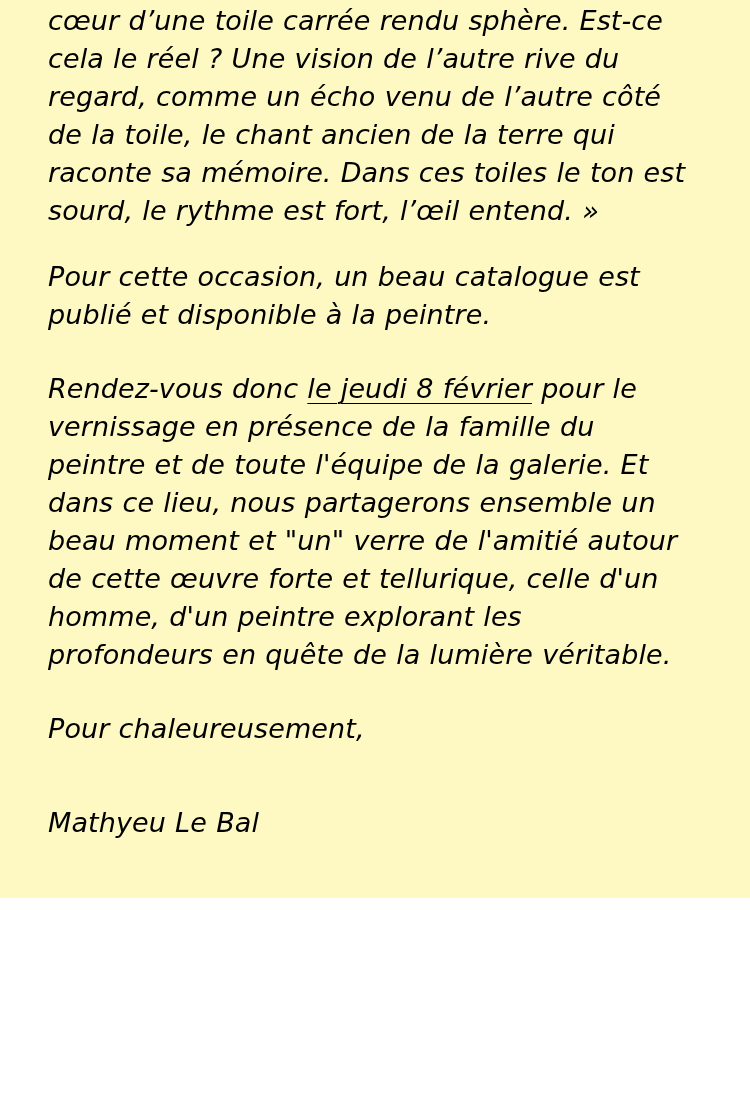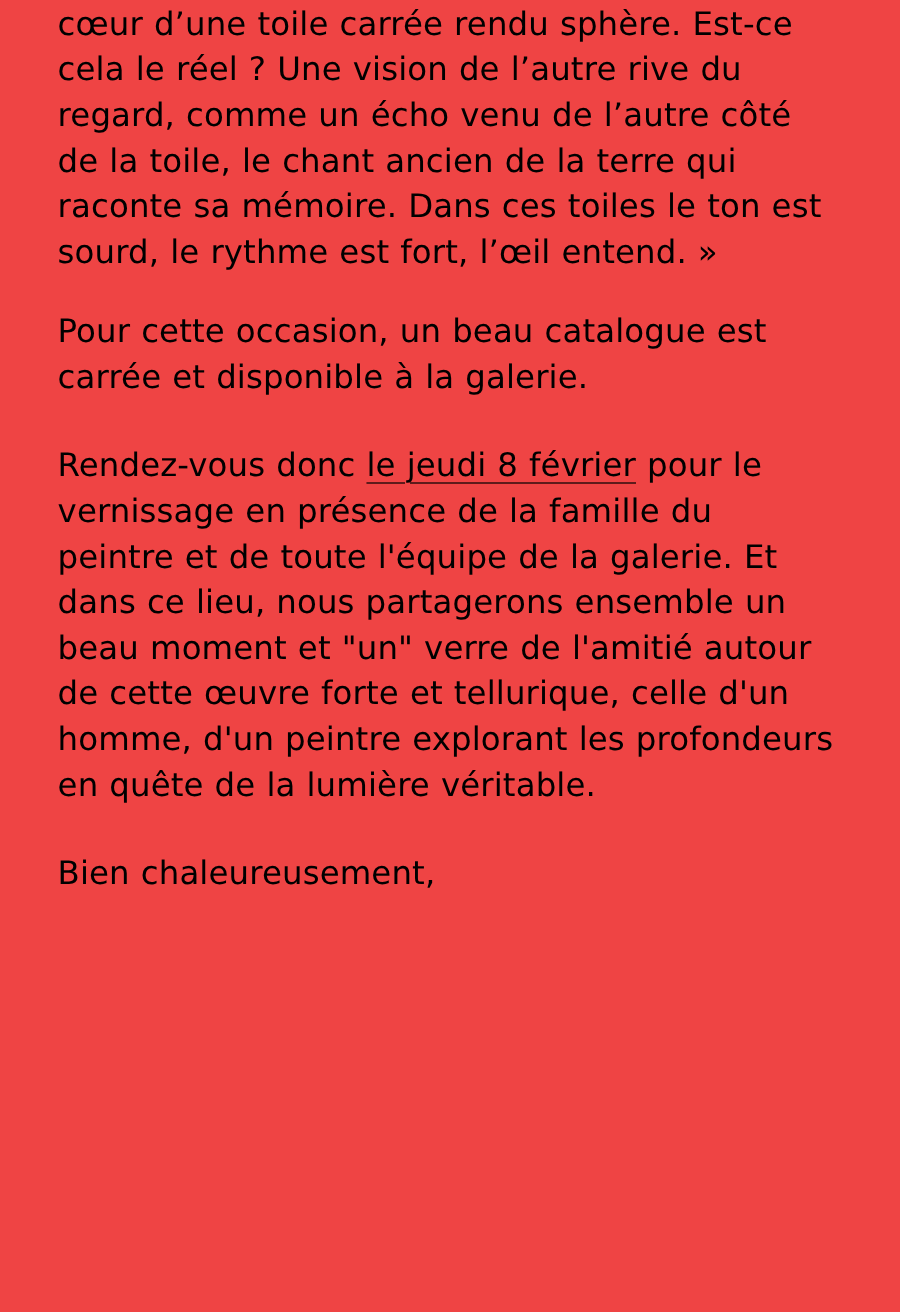--- a/index.html
+++ b/index.html
@@ -10,23 +10,24 @@
   body {
     width: 750px;
     height: 1093px;
     font-family: "DejaVu Sans", sans-serif;
     color: #000000;
     overflow: hidden;
   }
   .page {
     box-sizing: border-box;
     width: 750px;
-    height: 1093px;
+    height: 898px;
     padding: 0 55px 0 48px;
-    background: #ef4444;
+    background: #fef9c3;
+    font-style: italic;
   }
   .para {
     font-size: 27px;
     line-height: 38px;
     letter-spacing: 0.1px;
     margin: 0;
     word-spacing: 0.5px;
   }
   .p-first {
     padding-top: 2px;
@@ -45,29 +46,30 @@
 </style>
 </head>
 <body>
 
 <div class="page">
 
   <p class="para p-first">cœur d’une toile carrée rendu sphère. Est-ce cela le réel ? Une vision de l’autre rive du regard, comme un écho venu de l’autre côté de la toile, le chant ancien de la terre qui raconte sa mémoire. Dans ces toiles le ton est sourd, le rythme est fort, l’œil entend. »</p>
 
   <div class="gap-small"></div>
 
-  <p class="para">Pour cette occasion, un beau catalogue est carrée et disponible à la galerie.</p>
+  <p class="para">Pour cette occasion, un beau catalogue est publié et disponible à la peintre.</p>
 
   <div class="gap-medium"></div>
 
   <p class="para"><span>Rendez-vous donc </span><span class="underline">le jeudi 8 février</span> <span>pour le vernissage en présence de la famille du peintre et de toute l'équipe de la galerie. Et dans ce lieu, nous partagerons ensemble un beau moment et "un" verre de l'amitié autour de cette œuvre forte et tellurique, celle d'un homme, d'un peintre explorant les profondeurs en quête de la lumière véritable.</span></p>
 
   <div class="gap-medium"></div>
 
-  <p class="para">Bien chaleureusement,</p>
+  <p class="para">Pour chaleureusement,</p>
 
   <div class="gap-small"></div>
 
 
   <div class="gap-small"></div>
 
+  <p class="para">Mathyeu Le Bal</p>
 
 </div>
 
 </body></html>

